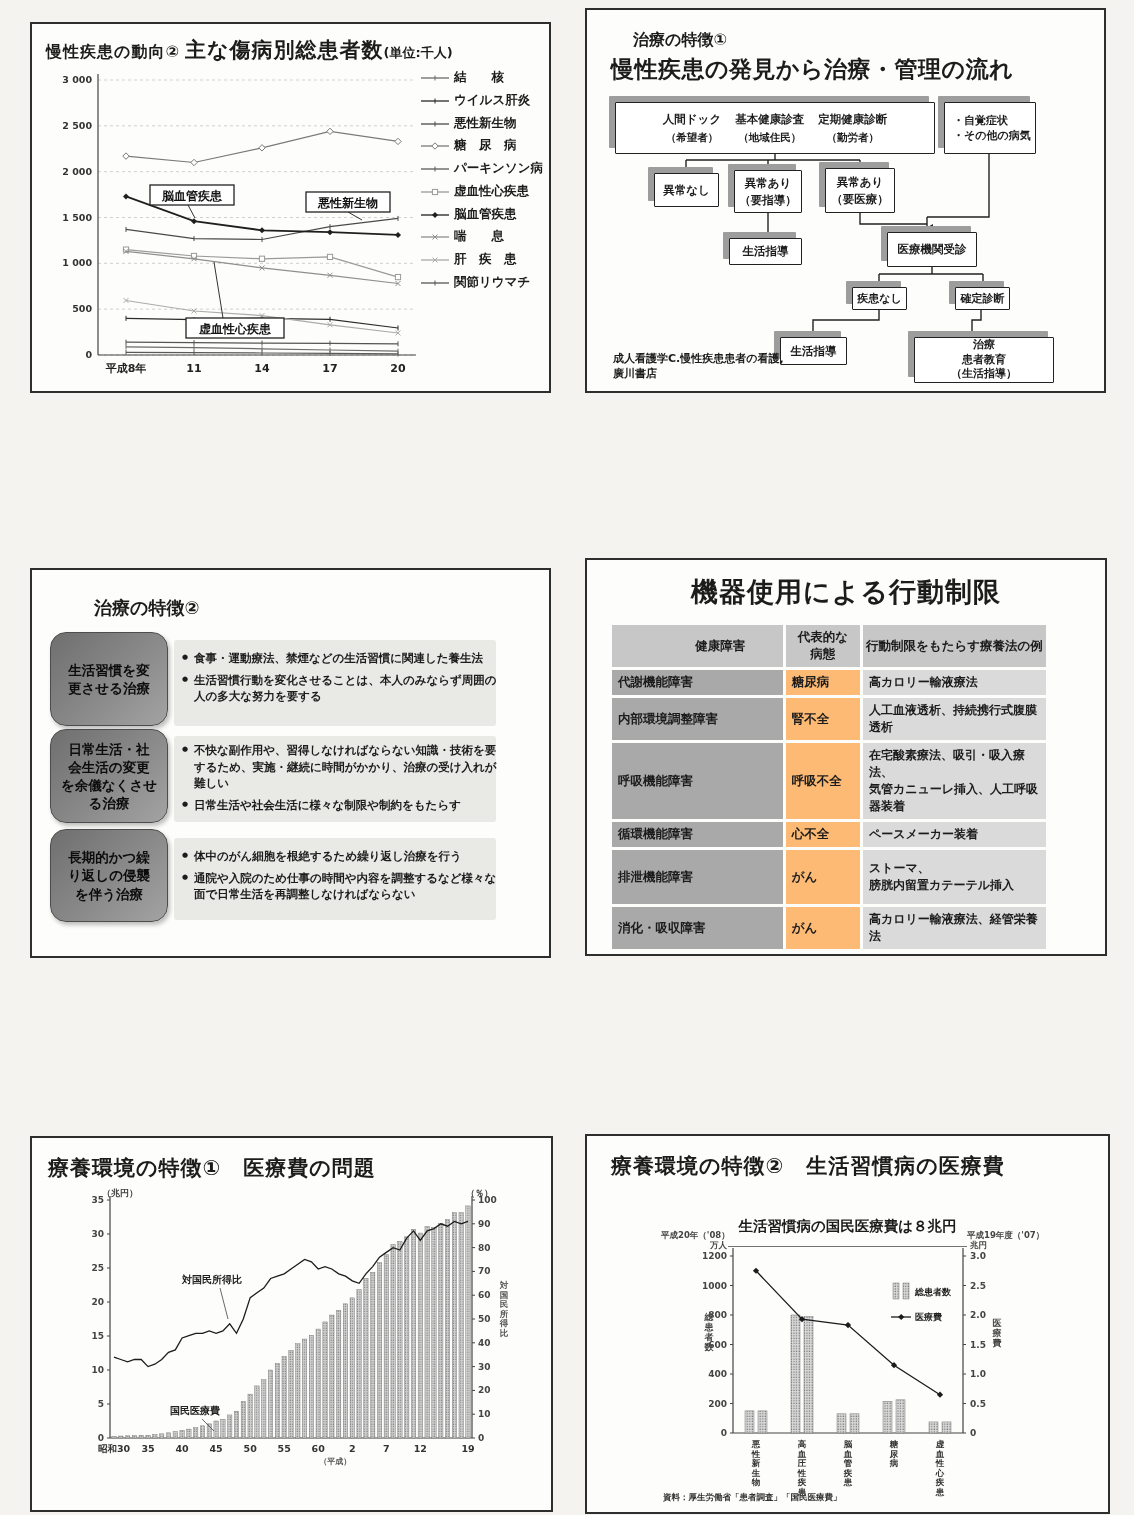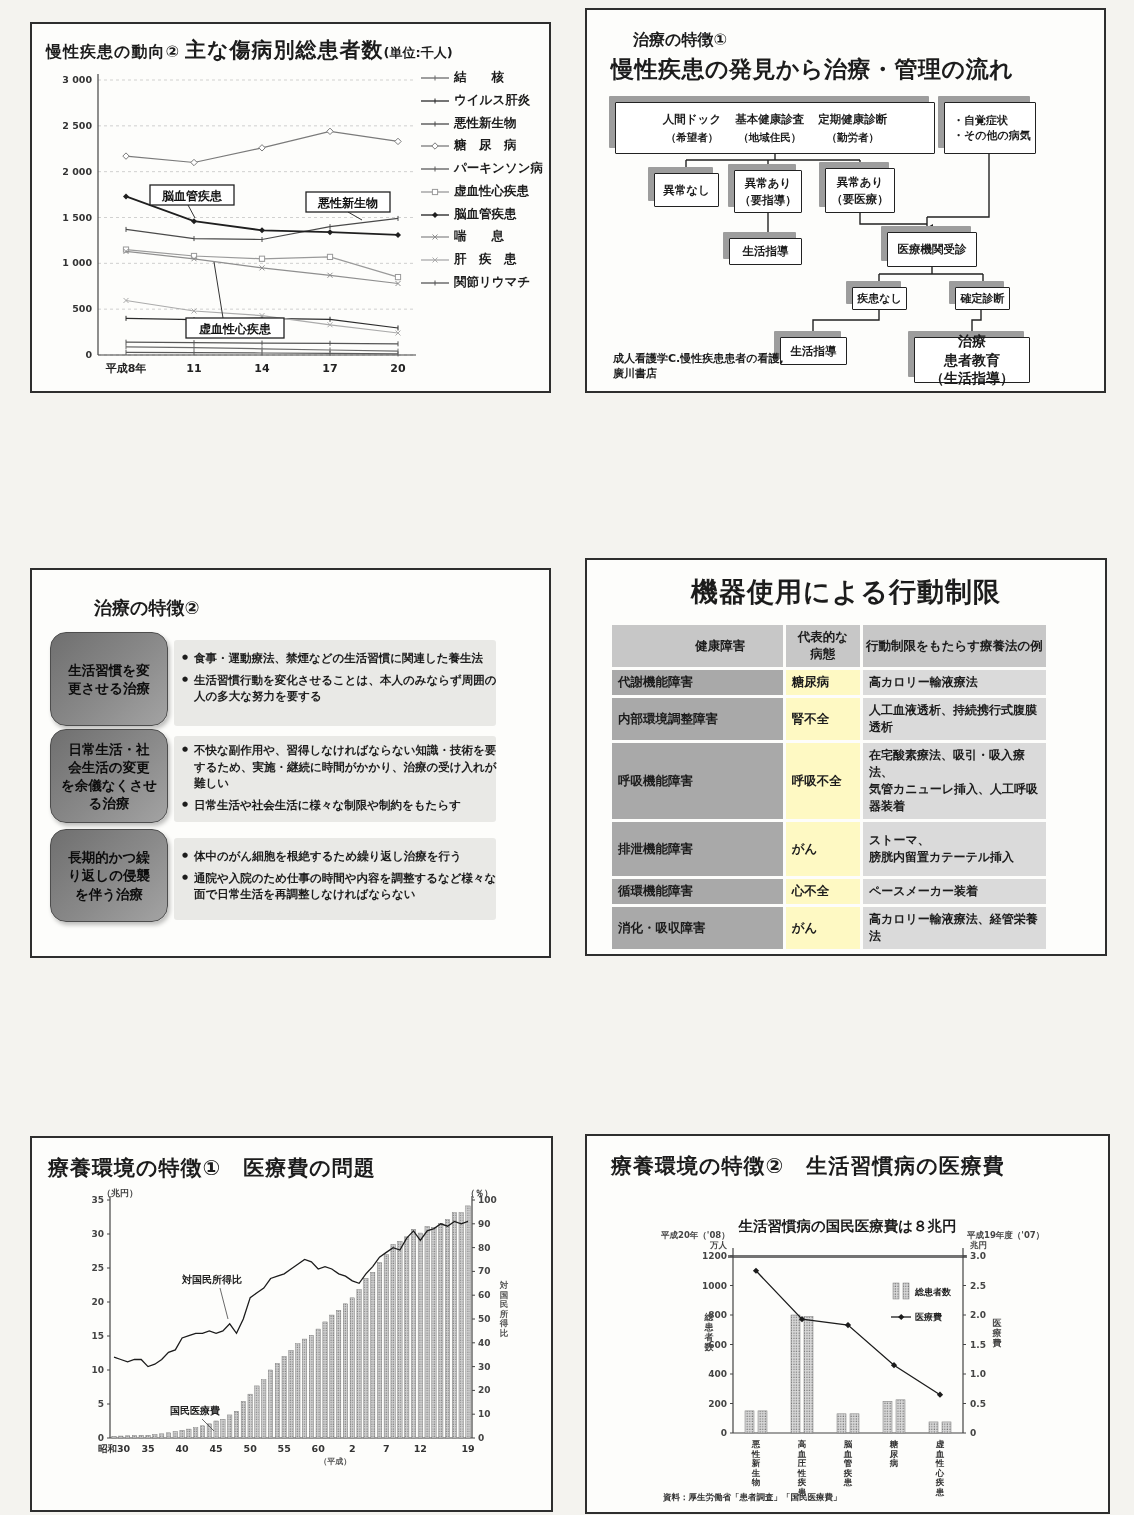--- a/index.html
+++ b/index.html
@@ -42,29 +42,29 @@
   .bullets{position:absolute;left:150px;width:316px;margin:0;padding:0;list-style:none;}
   .bullets li{font-size:11.5px;font-weight:700;line-height:1.45;margin-bottom:5px;position:relative;padding-left:12px;}
   .bullets li::before{content:"●";position:absolute;left:0;top:2px;font-size:7px;}
   
   #s4{left:585px;top:558px;width:522px;height:398px;}
   .s4-title{position:absolute;left:0;top:14px;width:100%;text-align:center;font-size:27px;font-weight:800;letter-spacing:1px;}
   #s4 table{position:absolute;left:22px;top:62px;width:440px;border-collapse:separate;border-spacing:3px;}
   #s4 th{background:#c7c7c7;font-size:12.5px;font-weight:800;padding:4px 2px;text-align:center;vertical-align:middle;}
   #s4 td{font-size:12.5px;font-weight:800;padding:4px 6px;vertical-align:middle;}
   #s4 td.c1{background:#a9a9a9;width:142px;}
-  #s4 td.c2{background:#fef9c3;width:72px;}
+  #s4 td.c2{background:#fdba74;width:72px;}
   #s4 td.c3{background:#dadada;width:200px;font-size:12px;}
   
   #s5{left:30px;top:1136px;width:523px;height:376px;}
   #s6{left:585px;top:1134px;width:525px;height:380px;}
   .s56-title{position:absolute;left:16px;top:16px;font-size:21px;font-weight:800;letter-spacing:1px;white-space:nowrap;}
   #chart5{position:absolute;left:10px;top:50px;}
   .s6-chart-title-wrap{position:absolute;left:0;top:66px;width:100%;text-align:center;}
-  .s6-chart-title{display:inline-block;font-size:14.5px;font-weight:800;border-bottom:3px solid #737373;padding:0 10px 19px;margin-top:15px;}
+  .s6-chart-title{display:inline-block;font-size:14.5px;font-weight:800;border-bottom:1px solid #737373;padding:0 10px 10px;margin-top:15px;}
   #chart6{position:absolute;left:16px;top:92px;}
 </style>
 </head>
 <body>
 
 <div class="page">
 
   <div class="slide" id="s1">
     <div class="s1-titlebar">
       <span class="s1-t1">慢性疾患の動向②</span>
@@ -276,21 +276,21 @@
     <div class="fnode" style="left:67px;top:163px;width:65px;height:34px;font-size:11.5px;">異常なし</div>
     <div class="fnode ws" style="left:147px;top:160px;width:68px;height:43px;font-size:11.5px;line-height:1.4;">異常あり
 （要指導）</div>
     <div class="fnode ws" style="left:238px;top:158px;width:70px;height:45px;font-size:11.5px;line-height:1.4;">異常あり
 （要医療）</div>
     <div class="fnode" style="left:142px;top:228px;width:73px;height:27px;font-size:11.5px;">生活指導</div>
     <div class="fnode" style="left:300px;top:222px;width:90px;height:35px;font-size:11.5px;">医療機関受診</div>
     <div class="fnode" style="left:265px;top:277px;width:55px;height:23px;font-size:11px;">疾患なし</div>
     <div class="fnode" style="left:368px;top:277px;width:55px;height:23px;font-size:11px;">確定診断</div>
     <div class="fnode" style="left:193px;top:327px;width:67px;height:28px;font-size:11.5px;">生活指導</div>
-    <div class="fnode ws" style="left:327px;top:327px;width:116px;height:46px;font-size:14px;line-height:1.35;">治療
+    <div class="fnode ws" style="left:327px;top:327px;width:140px;height:46px;font-size:11px;line-height:1.35;">治療
 患者教育
 （生活指導）</div>
     <div class="s2-cite ws">成人看護学C.慢性疾患患者の看護,
 廣川書店</div>
   </div>
 
   <div class="slide" id="s3">
     <div class="s3-title">治療の特徴②</div>
 
     <div class="bul-panel" style="top:70px;height:86px;"></div>
@@ -341,29 +341,29 @@
             <td class="c2 ws">腎不全</td>
             <td class="c3 ws">人工血液透析、持続携行式腹膜透析</td>
           </tr>
       <tr>
             <td class="c1 ws" style="height:56px;margin-left:48px;">呼吸機能障害</td>
             <td class="c2 ws">呼吸不全</td>
             <td class="c3 ws">在宅酸素療法、吸引・吸入療法、
 気管カニューレ挿入、人工呼吸器装着</td>
           </tr>
       <tr>
+            <td class="c1 ws">循環機能障害</td>
+            <td class="c2 ws">心不全</td>
+            <td class="c3 ws">ペースメーカー装着</td>
+          </tr>
+      <tr>
             <td class="c1 ws" style="height:46px;">排泄機能障害</td>
             <td class="c2 ws">がん</td>
             <td class="c3 ws">ストーマ、
 膀胱内留置カテーテル挿入</td>
-          </tr>
-      <tr>
-            <td class="c1 ws">循環機能障害</td>
-            <td class="c2 ws">心不全</td>
-            <td class="c3 ws">ペースメーカー装着</td>
           </tr>
       <tr>
             <td class="c1 ws">消化・吸収障害</td>
             <td class="c2 ws">がん</td>
             <td class="c3 ws">高カロリー輸液療法、経管栄養法</td>
           </tr>
     </tbody>
       </table>
   </div>
 

